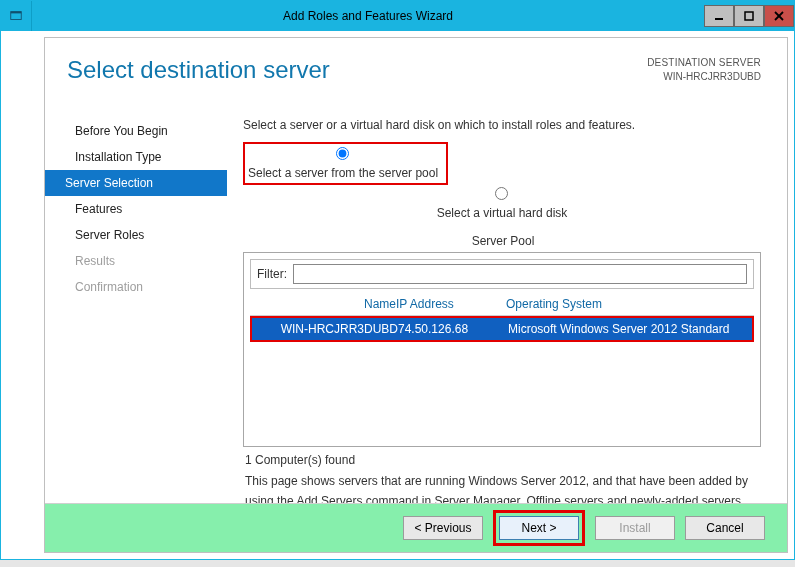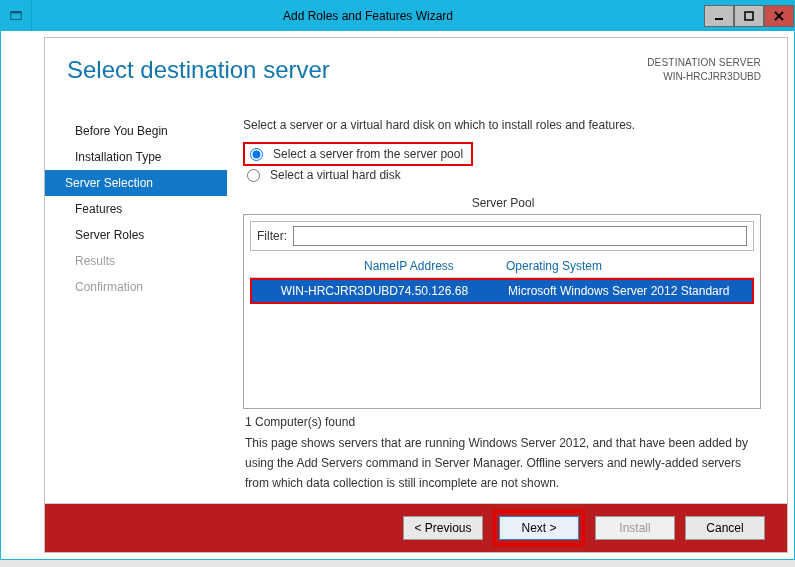--- a/index.html
+++ b/index.html
@@ -109,20 +109,21 @@
     font-size:12px;
     color:#333;
   }
   .instr { margin:6px 0 10px 0; }
   .radio-row {
     display:flex;
     align-items:center;
     gap:6px;
     margin:2px 0;
     padding:0 2px;
+    flex-direction:column;
   }
   .radio-row input { margin:0 4px 0 2px; }
   .red-box { border:2px solid #e20000; }
   .radio-box1 { padding:1px 6px 1px 1px; display:inline-flex; }
   .section-label { margin:14px 0 4px 2px;text-align:center; }
   .pool-box {
     border:1px solid #a7a7a7;
     padding:6px 6px 0 6px;
   }
   .filter-row {
@@ -171,21 +172,21 @@
   .footer {
     position:absolute;
     left:0; right:0; bottom:0;
     height:48px;
     border-top:1px solid #cfcfcf;
     display:flex;
     justify-content:flex-end;
     align-items:center;
     gap:10px;
     padding-right:22px;
-    background:#b91c1c;
+    background:#86efac;
   }
   .btn {
     min-width:80px;
     height:24px;
     border:1px solid #9b9b9b;
     background:#e8e8e8;
     font-size:12px;
     cursor:pointer;
     padding:0 10px;
   }

